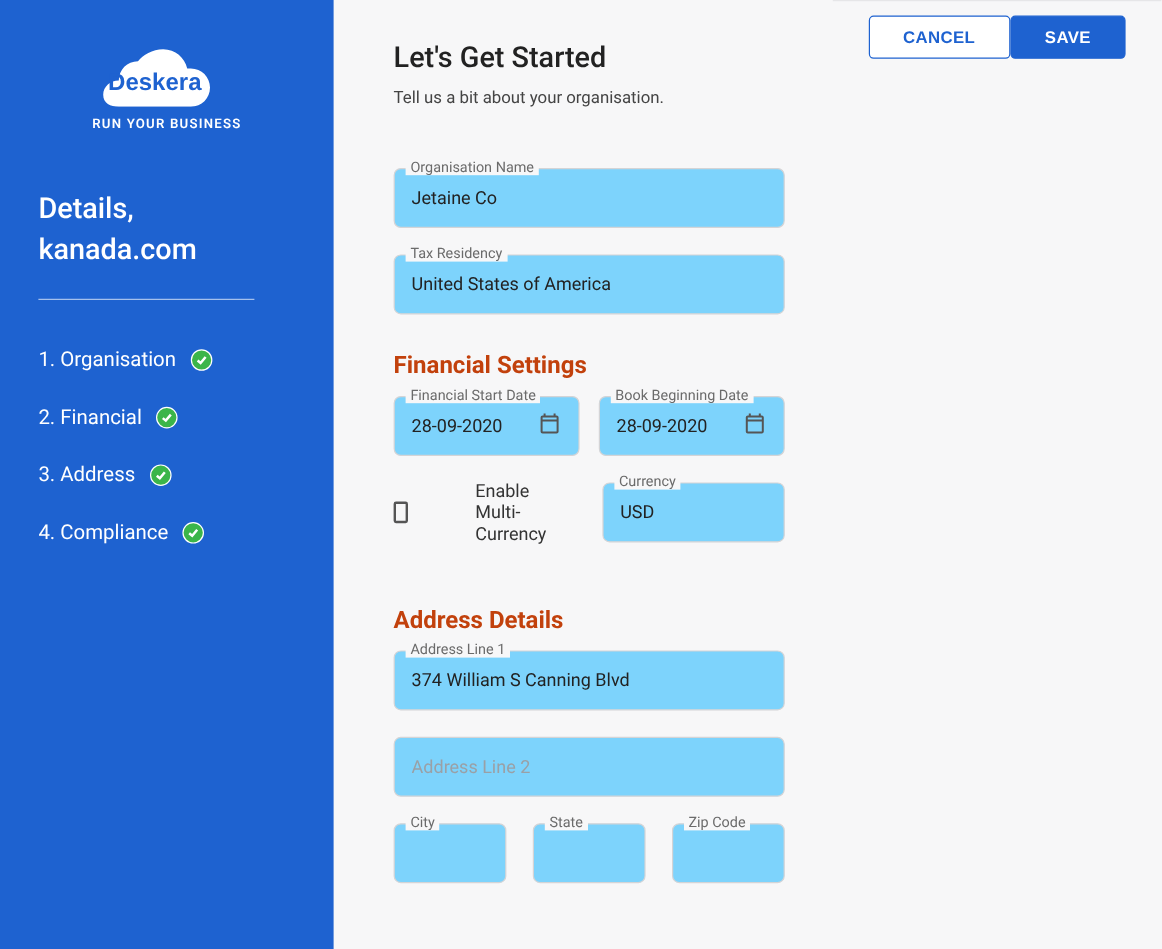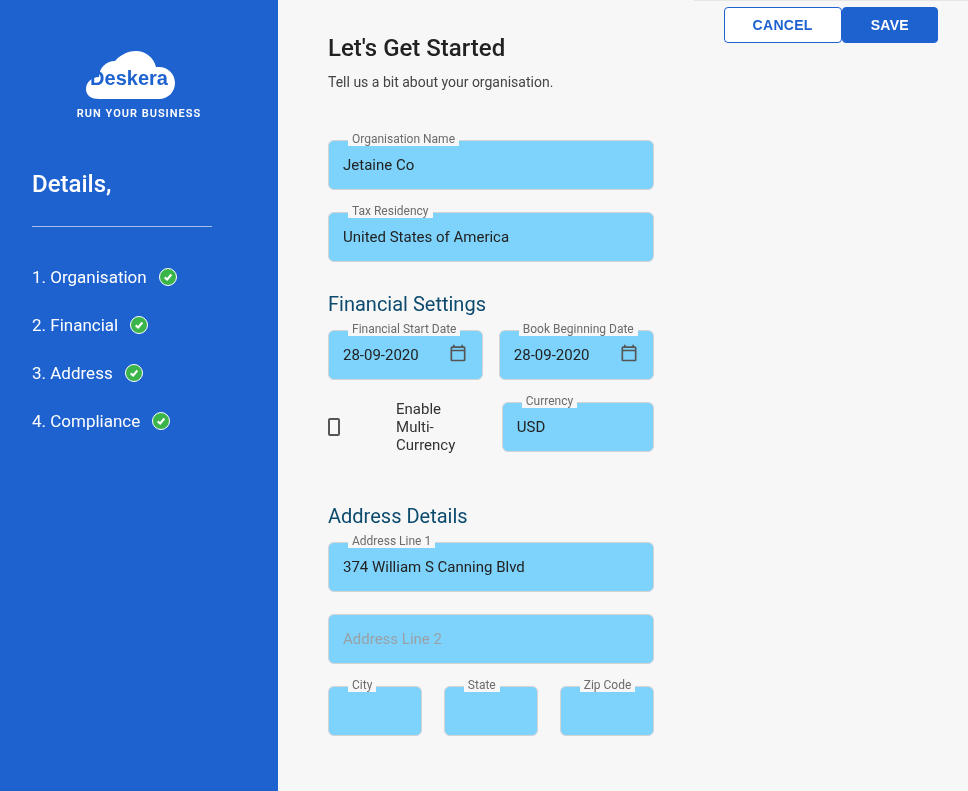--- a/index.html
+++ b/index.html
@@ -9,78 +9,78 @@
       width: 968px;
       height: 791px;
       overflow: hidden;
       display: flex;
     }
     .sidebar {
       width: 278px;
       height: 791px;
       background: #1e62d0;
       color: #fff;
-      padding: 43px 32px;
+      padding: 33px 32px;
       flex-shrink: 0;
     }
     .logo-wrap { text-align: center; margin-bottom: 48px; margin-top: 4px;}
     .logo-cloud { display:inline-block; position:relative; }
     .logo-cloud svg { display:block; margin:0 auto; }
     .logo-tagline { font-size: 11px; letter-spacing: 1px; font-weight:600; color:#fff; margin-top:4px;}
     .welcome { font-size: 24px; font-weight:500; line-height:1.4; }
     .divider { border:none; border-top:1px solid rgba(255,255,255,0.6); margin:24px 0 40px 0; width:180px;}
     .steps { list-style:none; }
     .steps li { display:flex; align-items:center; font-size:17px; margin-bottom:28px; font-weight:400;}
     .check-icon { width:18px; height:18px; border-radius:50%; background:#3bb54a; display:inline-flex; align-items:center; justify-content:center; margin-left:12px; border:1.5px solid #fff;}
     .check-icon svg { width:10px; height:10px; stroke:#fff; stroke-width:2.5; fill:none;}
     
     .main { flex:1; height:791px; display:flex; flex-direction:row; position:relative;}
     .form-area { flex:1; overflow-y:auto; padding: 34px 40px 0 50px;}
     .page-title { font-size:24px; font-weight:500; color:#222; margin-bottom:12px;}
     .page-sub { font-size:14px; color:#444; margin-bottom:50px;}
     
-    .section-title { font-size:20px; font-weight:400; color:#0c4a6e; margin:30px 0 14px 0;}
+    .section-title { font-size:20px; font-weight:700; color:#c2410c; margin:30px 0 14px 0;}
     
     .field { position:relative; width:100%; margin-bottom:22px;}
     .row-2 { display:flex; gap:16px; }
     .row-2 .field { flex:1; margin-bottom:0;}
     .row-3 { display:flex; gap:22px; margin-bottom:22px;}
     .row-3 .field { flex:1; margin-bottom:0;}
     
     .input-box {
       width:100%; height:50px; border:1px solid #d4d4d6; border-radius:6px;
       background:#7dd3fc; padding:0 14px; font-size:15px; color:#222;
       display:flex; align-items:center;
     }
     .input-box input {
       border:none; outline:none; width:100%; font-size:15px; color:#222;
       background:transparent; font-family:inherit;
     }
     .input-box input::placeholder { color:#9aa0a6; }
     .floating-label {
-      position:absolute; top:-8px; left:20px; background:#f7f7f8;
+      position:absolute; top:-8px; left:10px; background:#f7f7f8;
       padding:0 4px; font-size:12px; color:#6b6b6b;
     }
     
     .cal-icon { color:#555; flex-shrink:0; margin-left:auto; cursor:pointer;}
     .cal-icon svg { width:20px; height:20px; fill:#555;}
     
     .checkbox-row { display:flex; align-items:center; height:50px;gap:44px;}
     .checkbox {
       width:18px; height:18px; border:2px solid #555; border-radius:2px;
       margin-right:12px; cursor:pointer;
     }
     .checkbox-label { font-size:15px; color:#333; cursor:pointer;}
     
     .row-mixed { display:flex; gap:22px; align-items:flex-start; margin-bottom:22px;}
     .row-mixed > div { flex:1;border-radius:15px; }
     
     .footer {
       border-top:1px solid #e6e6e8; height:49px;
-      display:flex; align-items:center; justify-content:space-between;
+      display:flex; align-items:flex-end; justify-content:space-between;
       padding:0 30px; background:#f7f7f8;
     }
     .btn { height:36px; padding:0 28px; border-radius:4px; font-size:14px; font-weight:600; cursor:pointer; letter-spacing:0.3px;}
     .btn-cancel { background:#fff; border:1px solid #1e62d0; color:#1e62d0;}
     .btn-save { background:#1e62d0; border:1px solid #1e62d0; color:#fff;}
   </style>
 </head>
 <body>
 
 <aside class="sidebar">
@@ -89,20 +89,21 @@
       <svg width="120" height="52" viewBox="0 0 120 52">
         <path d="M36 14c-9 0-16 7-16 16 0-0 0 0 0 0-7 0-13 5-13 12s6 10 13 10h60c9 0 16-7 16-16s-7-16-16-16c-1 0-2 0-3 0-2-9-10-16-20-16-9 0-17 5-21 10z" fill="#fff"></path>
         <text x="50" y="38" font-family="Arial" font-size="20" font-weight="700" fill="#1e62d0" text-anchor="middle">Deskera</text>
       </svg>
     </div>
     <div class="logo-tagline">RUN YOUR BUSINESS</div>
   </div>
 
   <div class="welcome">
     <div>Details,</div>
+    <div>kanada.com</div>
   </div>
   <hr class="divider">
 
   <ul class="steps">
     <li>
       <span>1. Organisation</span>
       <span class="check-icon">
           <svg viewBox="0 0 12 12">
             <polyline points="2,6.5 5,9 10,3"></polyline>
           </svg>

